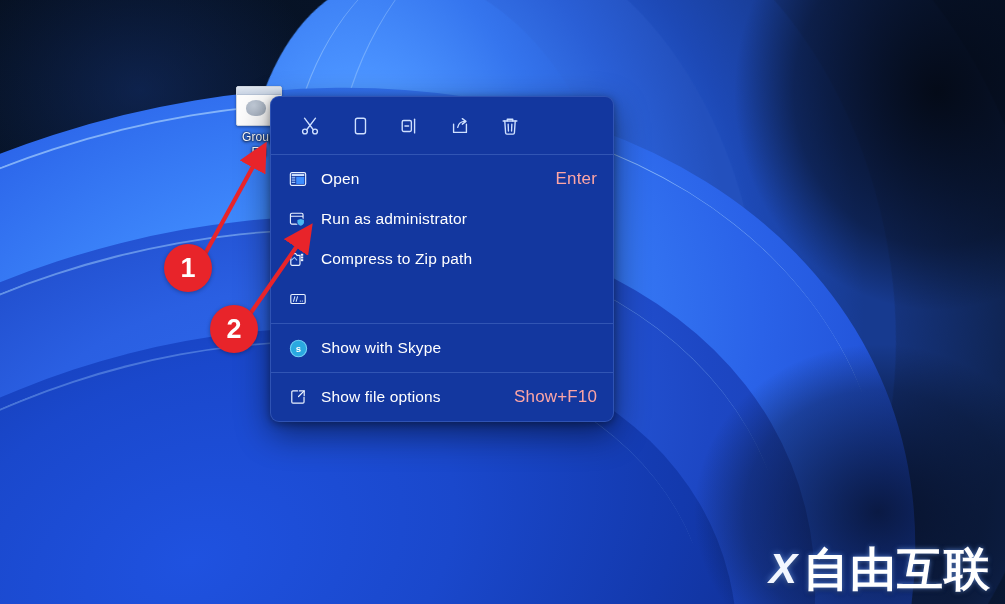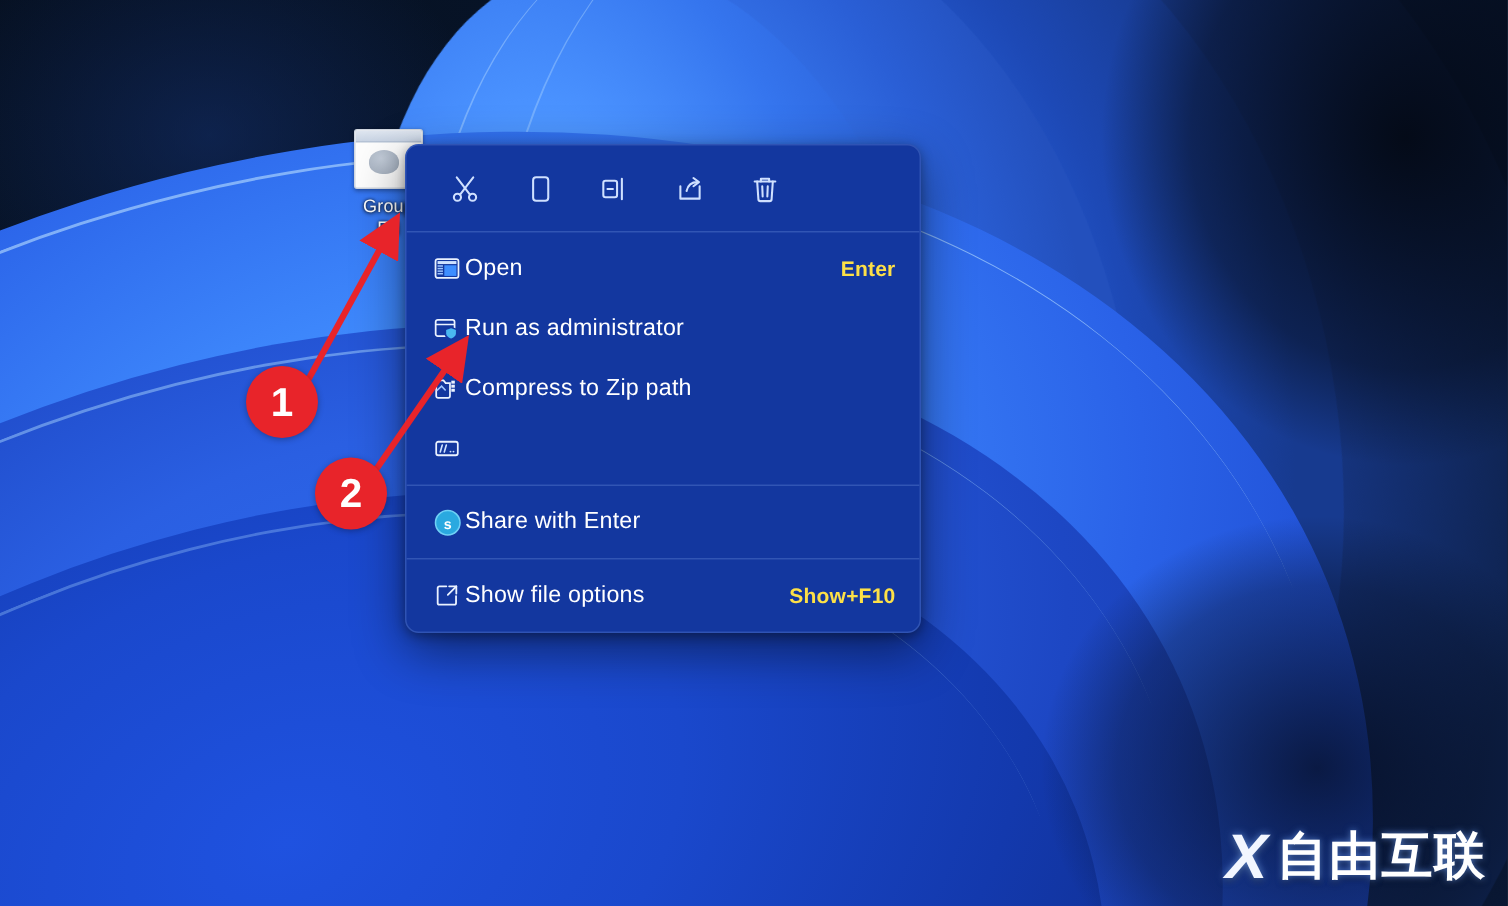--- a/index.html
+++ b/index.html
@@ -230,42 +230,41 @@
     height: 1px;
     background: rgba(160,195,255,0.22);
     margin: 0;
   }
   .ctx-group { padding: 4px 0; }
   .ctx-item {
     height: 40px;
     display: flex;
     align-items: center;
     padding: 0 16px 0 17px;
-    gap: 2px;
+    gap: 13px;
   }
   .ctx-ico {
     width: 20px;
     height: 20px;
     flex: 0 0 20px;
     display: flex;
     align-items: center;
     justify-content: center;
   }
   .ctx-label {
     flex: 1 1 auto;
     font-size: 15.5px;
     line-height: 1;
     color: #ffffff;
     letter-spacing: .15px;
   }
   .ctx-accel {
-    font-size: 14px;
-    color: #fde047;
+    font-size: 17px;
+    color: #fca5a5;
     letter-spacing: .15px;
-    font-weight: bold;
   }
 
   
   .anno-svg {
     position: absolute;
     left: 0; top: 0;
     width: 1005px; height: 604px;
     z-index: 20;
     pointer-events: none;
   }
@@ -301,21 +300,21 @@
   .wm-x {
     font-size: 42px;
     font-weight: bold;
     font-style: italic;
     color: #f2f6ff;
     line-height: 1;
     text-shadow: 0 0 6px rgba(120,170,255,0.8), 0 2px 4px rgba(0,0,0,0.5);
     letter-spacing: -2px;
   }
   .wm-cn {
-    font-size: 34px;
+    font-size: 46px;
     font-weight: bold;
     color: #ffffff;
     line-height: 1;
     letter-spacing: 1px;
     font-family: "DejaVu Sans", sans-serif;
     text-shadow: 0 0 5px rgba(110,160,255,0.75), 0 2px 4px rgba(0,0,0,0.55);
   }
 </style>
 </head>
 <body>
@@ -464,21 +463,21 @@
 
     <div class="ctx-group">
       <div class="ctx-item">
         <span class="ctx-ico">
           <svg width="19" height="19" viewBox="0 0 20 20">
             <circle cx="10" cy="10" r="8.6" fill="#2aa9e0"></circle>
             <circle cx="10" cy="10" r="8.6" fill="none" stroke="#6fd0f5" stroke-width="1.1"></circle>
             <text x="10" y="14.2" text-anchor="middle" font-family="Liberation Sans, sans-serif" font-size="10" font-weight="bold" fill="#ffffff">s</text>
           </svg>
         </span>
-        <span class="ctx-label">Share with Enter</span>
+        <span class="ctx-label">Show with Skype</span>
         <span class="ctx-accel"></span>
       </div>
     </div>
 
     <div class="ctx-sep"></div>
 
     <div class="ctx-group">
       <div class="ctx-item">
         <span class="ctx-ico">
           <svg width="18" height="18" viewBox="0 0 20 20" fill="none" stroke="#eaf2ff" stroke-width="1.35" stroke-linecap="round" stroke-linejoin="round">

